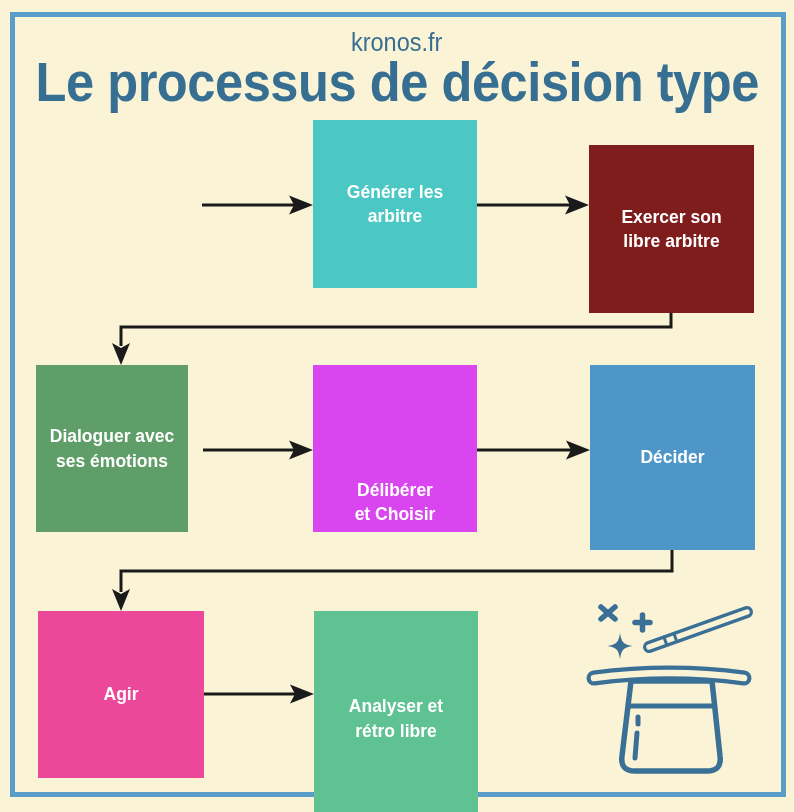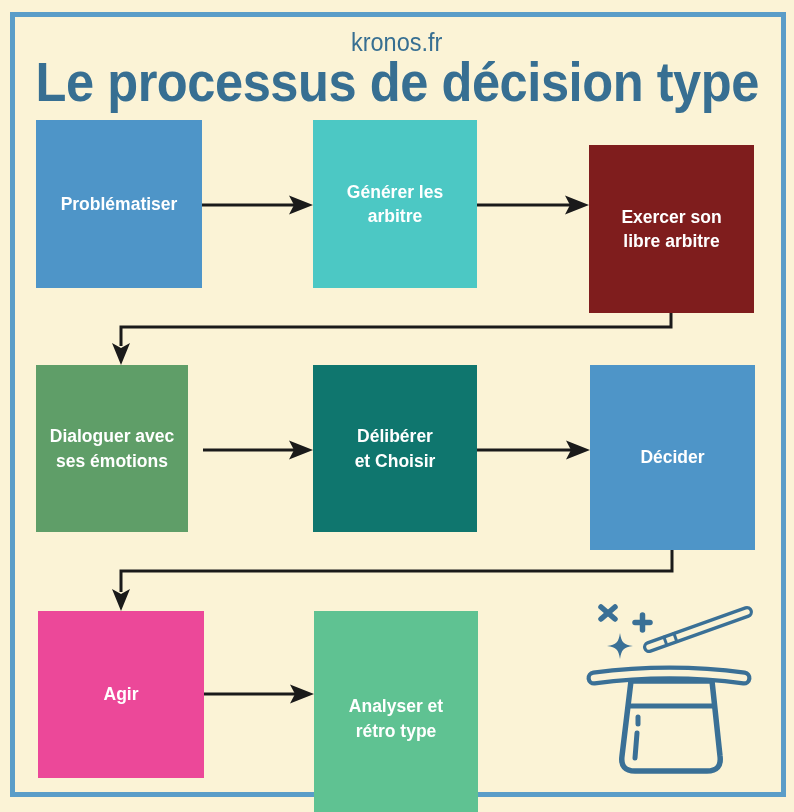--- a/index.html
+++ b/index.html
@@ -115,48 +115,45 @@
     <line x1="477" y1="450" x2="573" y2="450" stroke="var(--arrow)" stroke-width="3"></line>
     <polygon points="590,450 566,440.5 571,450 566,459.5" fill="var(--arrow)"></polygon>
 
     <path d="M672,532 L672,571 L121,571 L121,592" fill="none" stroke="var(--arrow)" stroke-width="3"></path>
     <polygon points="121,611 112,589 121,594 130,589" fill="var(--arrow)"></polygon>
 
     <line x1="204" y1="694" x2="297" y2="694" stroke="var(--arrow)" stroke-width="3"></line>
     <polygon points="314,694 290,684.5 295,694 290,703.5" fill="var(--arrow)"></polygon>
   </svg>
 
-  <div class="flow-box b1" style="background: rgb(78, 149, 200);">
-      <div>Problématiser</div>
-    </div>
   <div class="flow-box b2" style="background: rgb(76, 200, 196);">
       <div>Générer les</div>
       <div>arbitre</div>
     </div>
   <div class="flow-box b3" style="background: #7f1d1d; margin-top: 25px;">
       <div>Exercer son</div>
       <div>libre arbitre</div>
     </div>
   <div class="flow-box b4" style="background: rgb(95, 158, 104);">
       <div>Dialoguer avec</div>
       <div>ses émotions</div>
     </div>
-  <div class="flow-box b5" style="background: #0f766e;">
+  <div class="flow-box b5" style="background: #d946ef; justify-content: flex-end;">
       <div>Délibérer</div>
       <div>et Choisir</div>
     </div>
   <div class="flow-box b6" style="background: rgb(78, 149, 200);">
       <div>Décider</div>
     </div>
   <div class="flow-box b7" style="background: #ec4899;">
       <div>Agir</div>
     </div>
   <div class="flow-box b8" style="background: rgb(95, 194, 146);">
       <div>Analyser et</div>
-      <div>rétro type</div>
+      <div>rétro libre</div>
     </div>
 
   <svg class="hat-icon" viewBox="0 0 190 190" xmlns="http://www.w3.org/2000/svg">
 
     <g stroke="var(--icon)" stroke-width="5.5" stroke-linecap="round">
       <line x1="26" y1="14" x2="40" y2="26"></line>
       <line x1="40" y1="14" x2="26" y2="26"></line>
     </g>
 
     <g stroke="var(--icon)" stroke-width="5.5" stroke-linecap="round">

